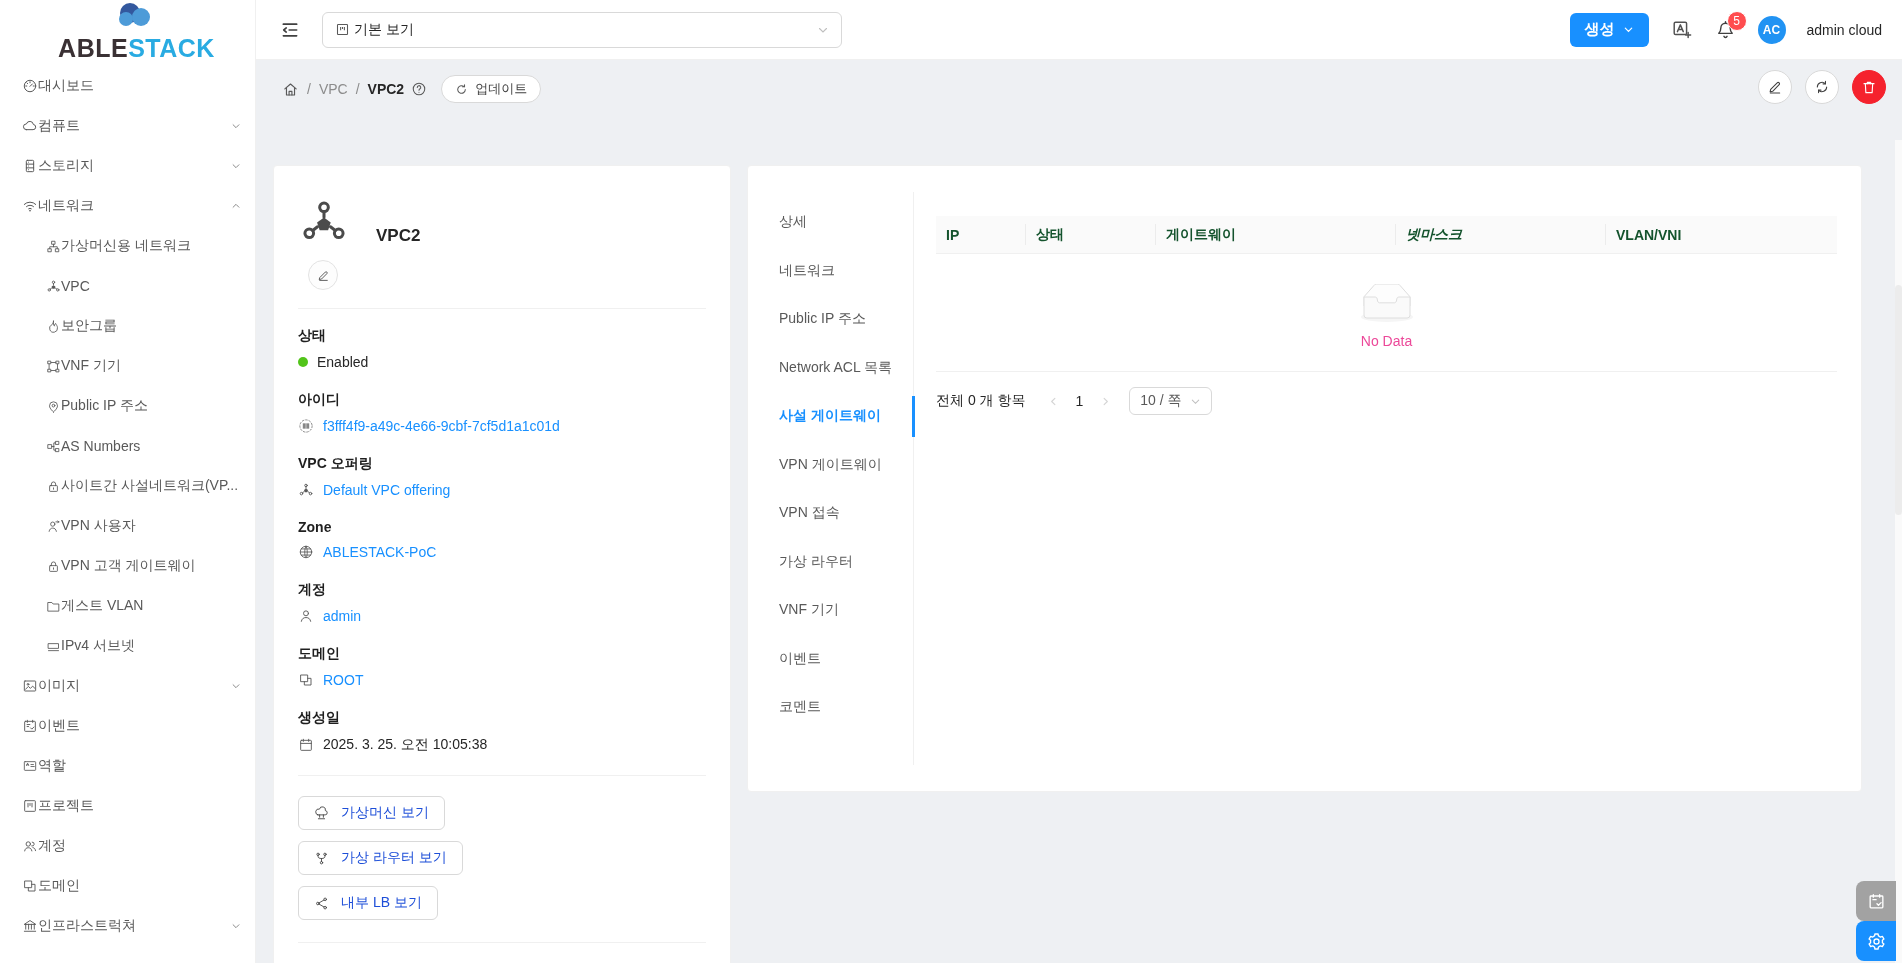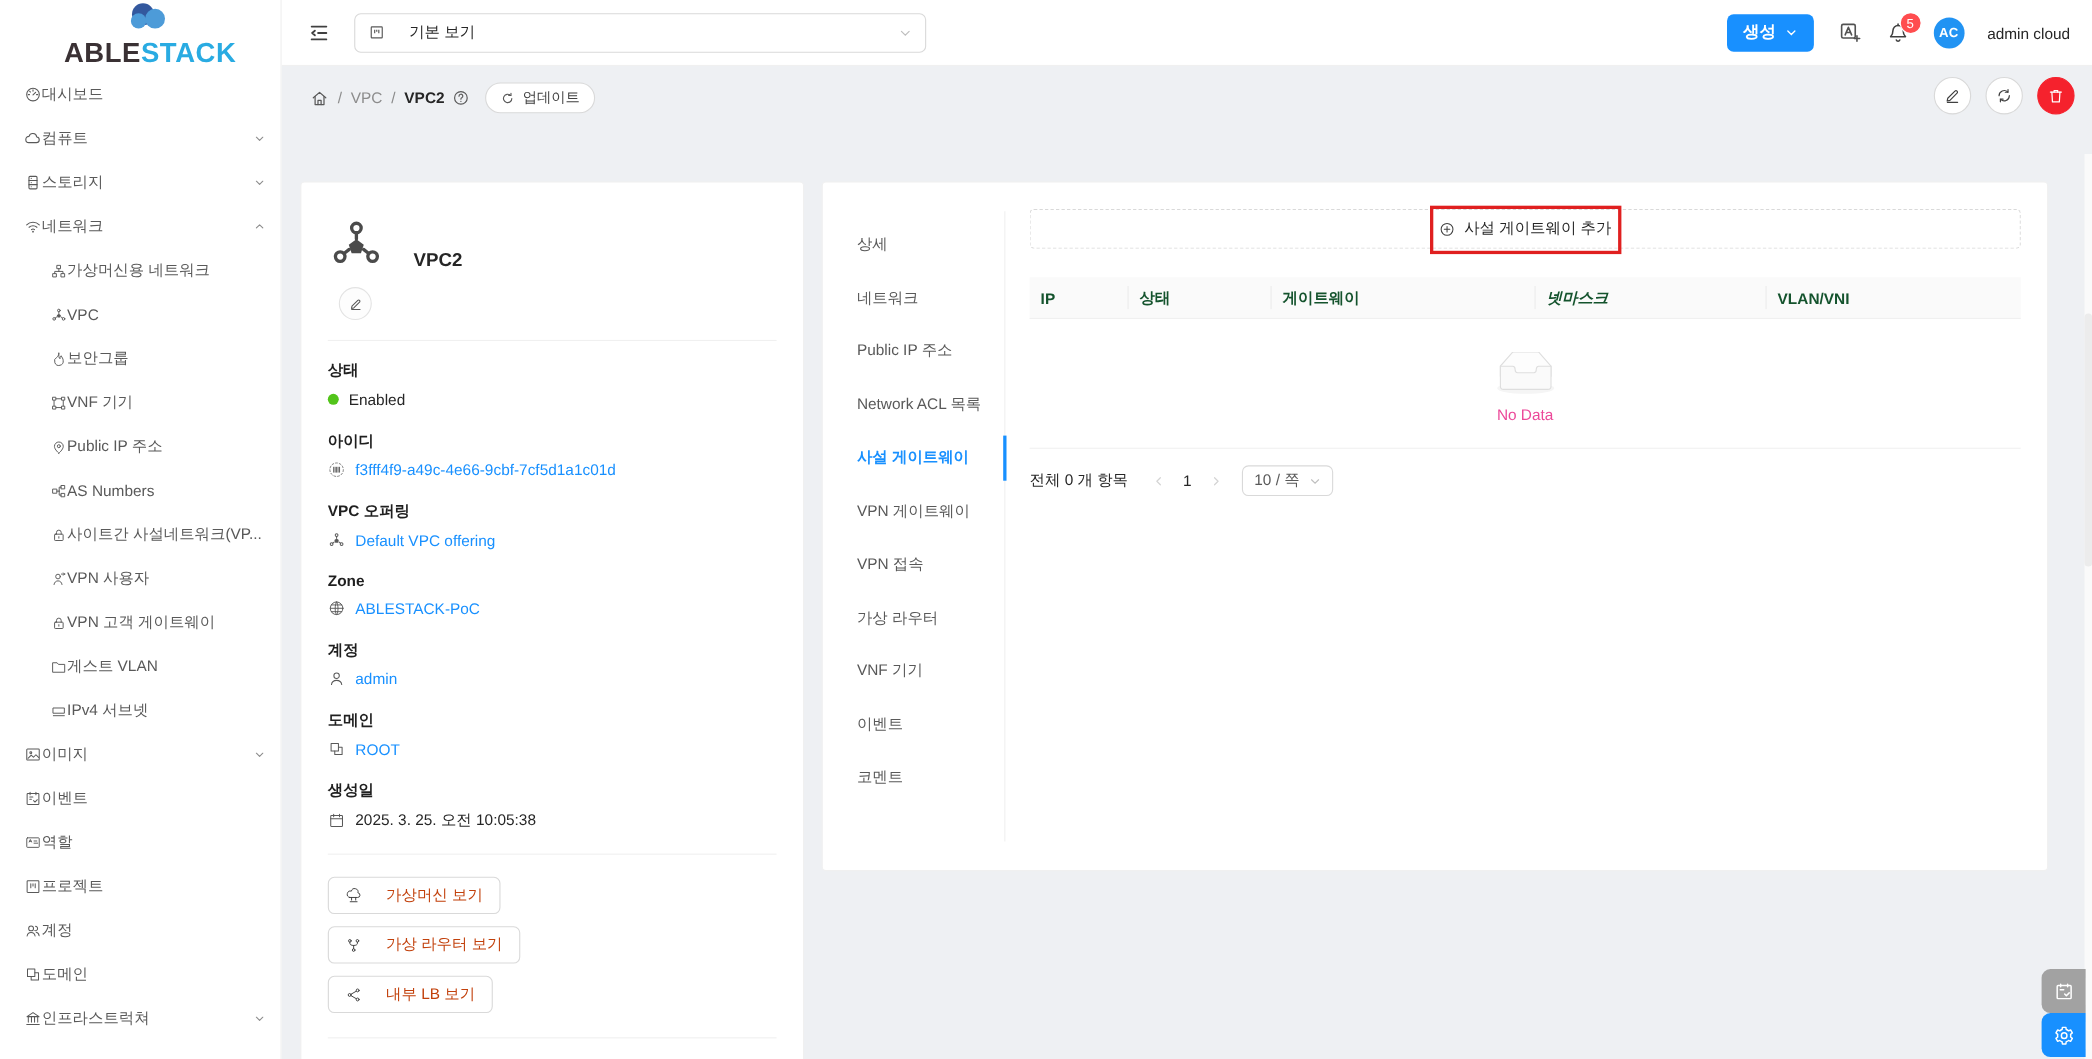--- a/index.html
+++ b/index.html
@@ -25,21 +25,21 @@
   .mi.sub { padding-left:46px; }
   .mi.sub .icon { width:15px; height:15px; }
   .mi .chev { margin-left:auto; width:10px; height:10px; color:#8c8c8c; }
   .mi .lbl { overflow:hidden; text-overflow:ellipsis; }
 
   
   .header { position:absolute; left:256px; right:0; top:0; height:60px; background:#fff;
             border-bottom:1px solid #f0f0f0; display:flex; align-items:center; z-index:5; }
   .collapse-btn { width:20px; height:20px; color:#404040; margin-left:24px; cursor:pointer; }
   .view-select { margin-left:22px; width:520px; height:36px; border:1px solid #d9d9d9; border-radius:6px;
-                 background:#fff; display:flex; align-items:center; padding:0 12px; gap:22px; cursor:pointer; }
+                 background:#fff; display:flex; align-items:center; padding:0 12px; gap:4px; cursor:pointer; }
   .view-select .icon { width:15px; height:15px; color:#595959; }
   .view-select .val { font-size:14px; color:#262626; flex:1; }
   .view-select .chev { width:12px; height:12px; color:#bfbfbf; }
   .hdr-right { margin-left:auto; display:flex; align-items:center; margin-right:20px; gap:22px; }
   .create-btn { background:#1890ff; color:#fff; border:none; border-radius:6px; height:34px;
                 padding:0 15px; font-size:15px; font-weight:bold; display:flex; align-items:center;
                 gap:8px; cursor:pointer; font-family:inherit; }
   .create-btn .chev { width:11px; height:11px; color:#fff; }
   .lang-btn { width:22px; height:22px; color:#525252; cursor:pointer; }
   .bell-wrap { position:relative; width:21px; height:22px; cursor:pointer; }
@@ -83,21 +83,21 @@
   .divider { border-top:1px solid #f0f0f0; margin:18px 0; }
   .sec { margin-bottom:21px; }
   .sec-label { font-size:14px; font-weight:bold; color:#1f1f1f; margin-bottom:9px; }
   .sec-val { display:flex; align-items:center; gap:9px; font-size:14px; color:#262626; }
   .sec-val .icon { width:16px; height:16px; color:#595959; }
   .sec-val.link { color:#1890ff; cursor:pointer; }
   .sec-val.link .icon { color:#595959; }
   .dot { width:10px; height:10px; border-radius:50%; background:#52c41a; }
   .card-actions { display:flex; flex-direction:column; align-items:flex-start; gap:11px; margin-top:20px; }
   .act-btn { height:34px; border:1px solid #d9d9d9; border-radius:6px; background:#fff; display:flex;
-             align-items:center; gap:22px; padding:0 15px; font-size:14px; color:#c2410c; cursor:pointer;
+             align-items:center; gap:12px; padding:0 15px; font-size:14px; color:#1d4ed8; cursor:pointer;
              font-family:inherit; }
   .act-btn .icon { width:15px; height:15px; color:#404040; }
 
   
   .detail-panel { position:absolute; left:747px; top:165px; width:1115px; height:627px; background:#fff;
                   border:1px solid #f0f0f0; border-radius:4px; }
   .vtabs { position:absolute; left:0; top:26px; bottom:26px; width:166px; border-right:1px solid #f0f0f0;
            padding-top:6px; }
   .vtab { position:relative; height:48.5px; display:flex; align-items:center; padding-left:31px;
           font-size:14px; color:#595959; cursor:pointer; white-space:nowrap; }
@@ -672,30 +672,20 @@
         <div class="vtab">Network ACL 목록</div>
         <div class="vtab active">사설 게이트웨이</div>
         <div class="vtab">VPN 게이트웨이</div>
         <div class="vtab">VPN 접속</div>
         <div class="vtab">가상 라우터</div>
         <div class="vtab">VNF 기기</div>
         <div class="vtab">이벤트</div>
         <div class="vtab">코멘트</div>
       </nav>
     <div class="panel-main">
-      <button class="add-gw-btn">
-        <span class="icon">
-          <svg viewBox="0 0 24 24" fill="none" stroke="currentColor" stroke-width="1.5" stroke-linecap="round">
-              <circle cx="12" cy="12" r="8.6"></circle>
-              <path d="M12 8v8M8 12h8"></path>
-            </svg>
-        </span>
-        <span>사설 게이트웨이 추가</span>
-        <span class="red-annotation"></span>
-      </button>
       <div class="gw-table-head" id="gw-table-head">
           <div class="gw-th" style="width: 90px;">IP</div>
           <div class="gw-th" style="width: 130px;">상태</div>
           <div class="gw-th" style="width: 240px;">게이트웨이</div>
           <div class="gw-th" style="width: 210px; font-style: italic;">넷마스크</div>
           <div class="gw-th" style="width: auto; flex: 1 1 0%;">VLAN/VNI</div>
         </div>
       <div class="empty-wrap">
         <span class="icon empty-img">
           <svg viewBox="0 0 64 41">

